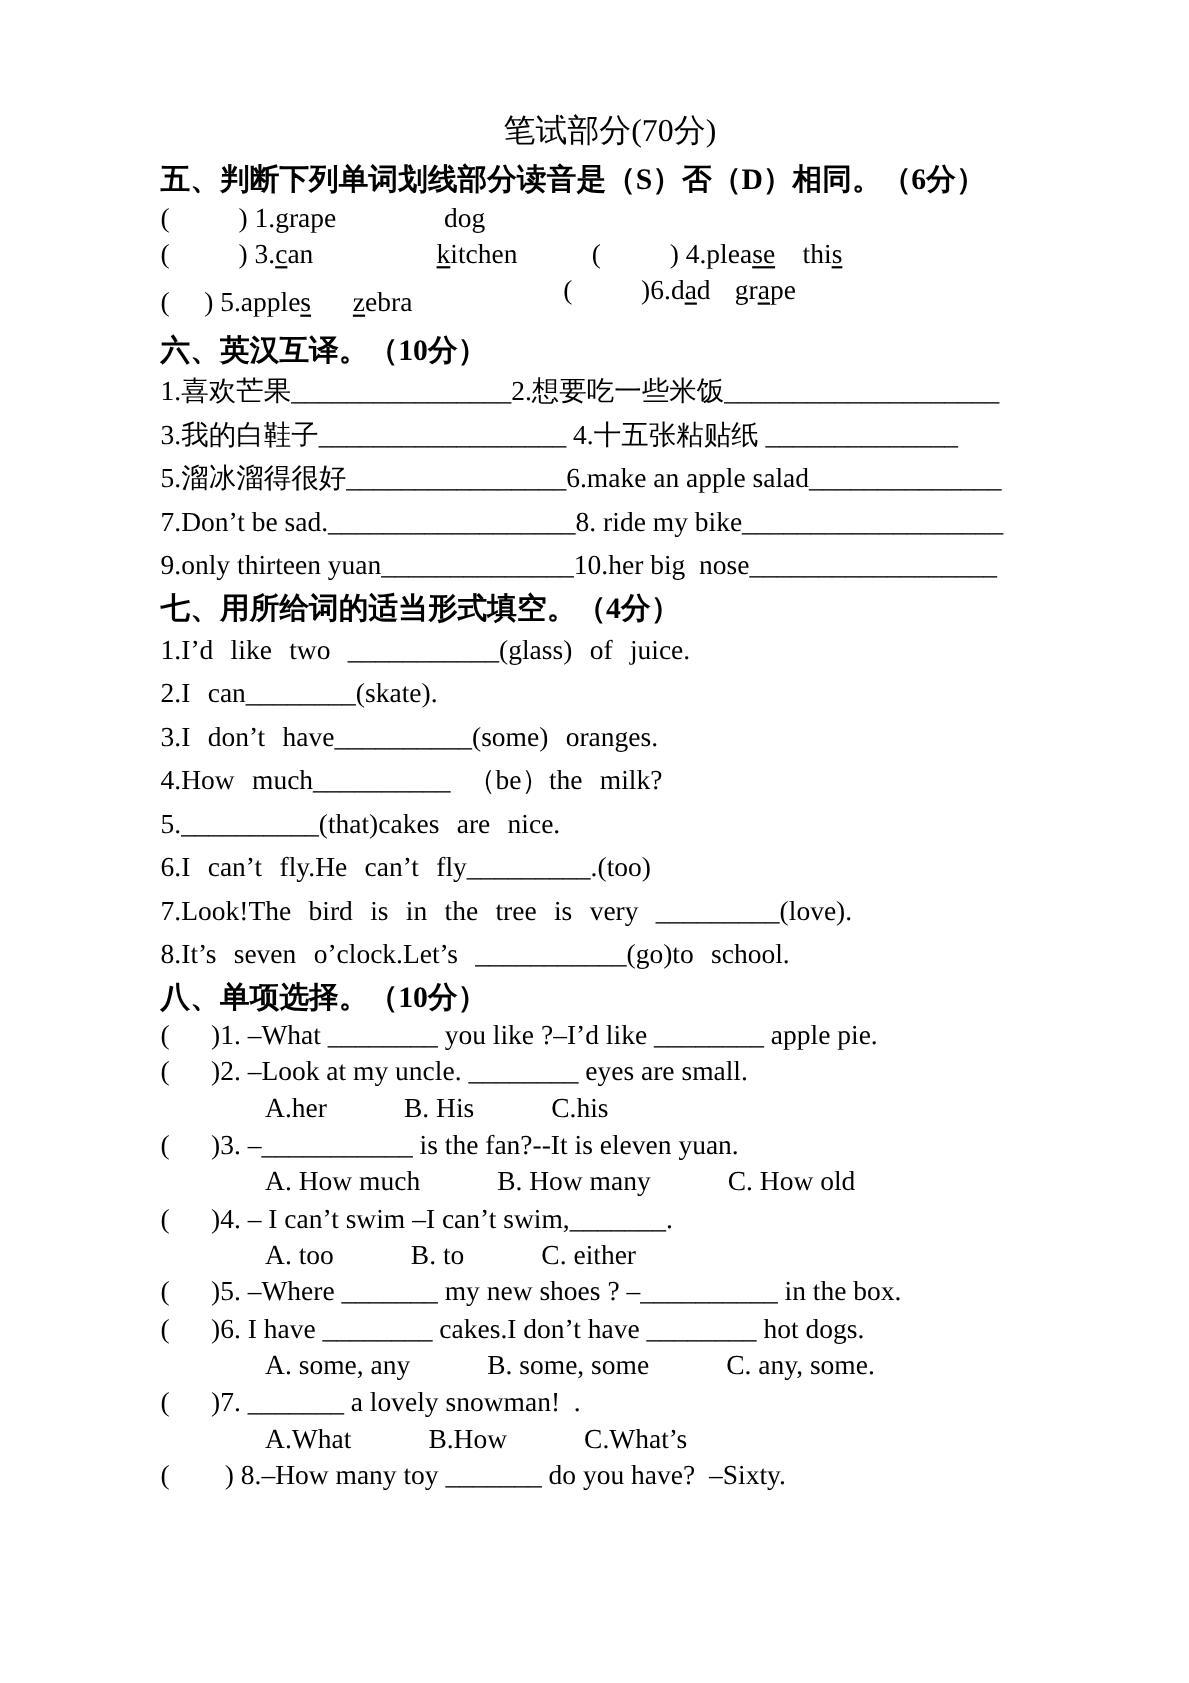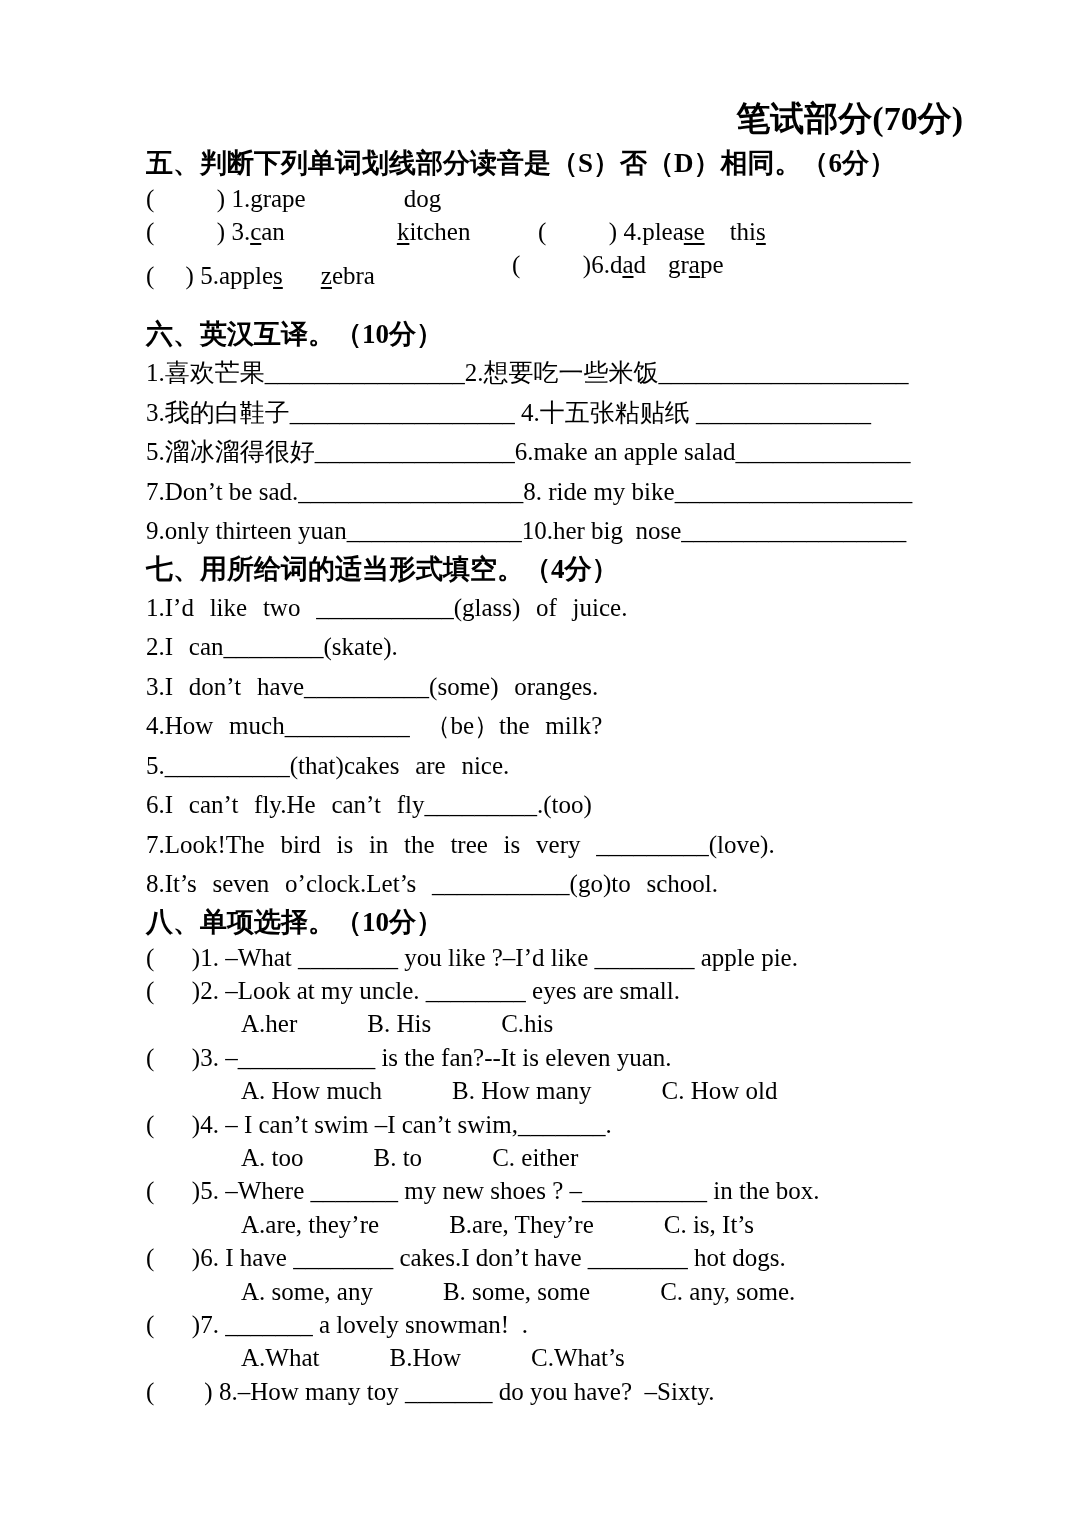--- a/index.html
+++ b/index.html
@@ -5,23 +5,23 @@
   html,body{margin:0;padding:0;background:#ffffff;}
   .page{
     position:relative;
     width:1081px;height:1530px;
     box-sizing:border-box;
     background:#ffffff;color:#000;
     padding:99px 118px 0 146px;
     font-family:"Liberation Serif","DejaVu Serif",serif;
     font-size:25px;
   }
-  .title{font-size:34px;font-weight:700;text-align:right;line-height:40px;margin-bottom:6px;white-space:pre;}
+  .title{font-size:29px;font-weight:400;text-align:center;line-height:40px;margin-bottom:6px;white-space:pre;}
   .hdr{font-size:27px;font-weight:700;line-height:37px;white-space:pre;font-family:Liberation Serif, serif;}
-  .hdr6{margin-top:24px;}
+  .hdr6{margin-top:8px;}
   .s5row{display:flex;line-height:33px;}
   .pair{display:block;}
   .pa{min-width:392px;}
   .row3 .pa{min-width:366px;margin-top:11px;}
   .lead,.w,.wp{white-space:pre;}
   .u{text-decoration:underline;text-underline-offset:3px;}
   .gap{display:inline-block;height:1px;}
   .g1{width:98px}.g2{width:45px}.g3{width:112px}.g4{width:25px}.g5{width:38px}.g6{width:22px}
   .line-s6{line-height:39.5px;white-space:pre;}
   .line-s7{line-height:39.5px;white-space:pre;word-spacing:0.38em;}
@@ -76,21 +76,20 @@
   <div class="line-s8">(      )2. –Look at my uncle. ________ eyes are small.</div>
   <div class="opts"><span class="opt">A.her</span><span class="opt">B. His</span><span class="opt">C.his</span></div>
 
   <div class="line-s8">(      )3. –___________ is the fan?--It is eleven yuan.</div>
   <div class="opts"><span class="opt">A. How much</span><span class="opt">B. How many</span><span class="opt">C. How old</span></div>
 
   <div class="line-s8">(      )4. – I can’t swim –I can’t swim,_______.</div>
   <div class="opts"><span class="opt">A. too</span><span class="opt">B. to</span><span class="opt">C. either</span></div>
 
   <div class="line-s8">(      )5. –Where _______ my new shoes ? –__________ in the box.</div>
-  <div class="opts"><span class="opt">A.are, they’re</span><span class="opt">B.are, They’re</span><span class="opt">C. is, It’s</span></div>
 
   <div class="line-s8">(      )6. I have ________ cakes.I don’t have ________ hot dogs.</div>
   <div class="opts"><span class="opt">A. some, any</span><span class="opt">B. some, some</span><span class="opt">C. any, some.</span></div>
 
   <div class="line-s8">(      )7. _______ a lovely snowman!  .</div>
   <div class="opts"><span class="opt">A.What</span><span class="opt">B.How</span><span class="opt">C.What’s</span></div>
 
   <div class="line-s8">(        ) 8.–How many toy _______ do you have?  –Sixty.</div>
 
 </div>

